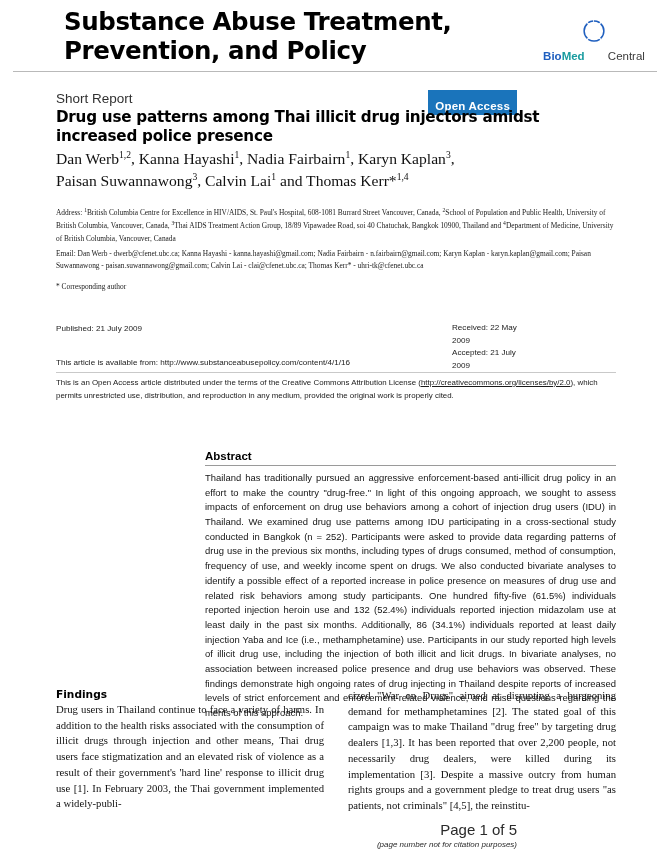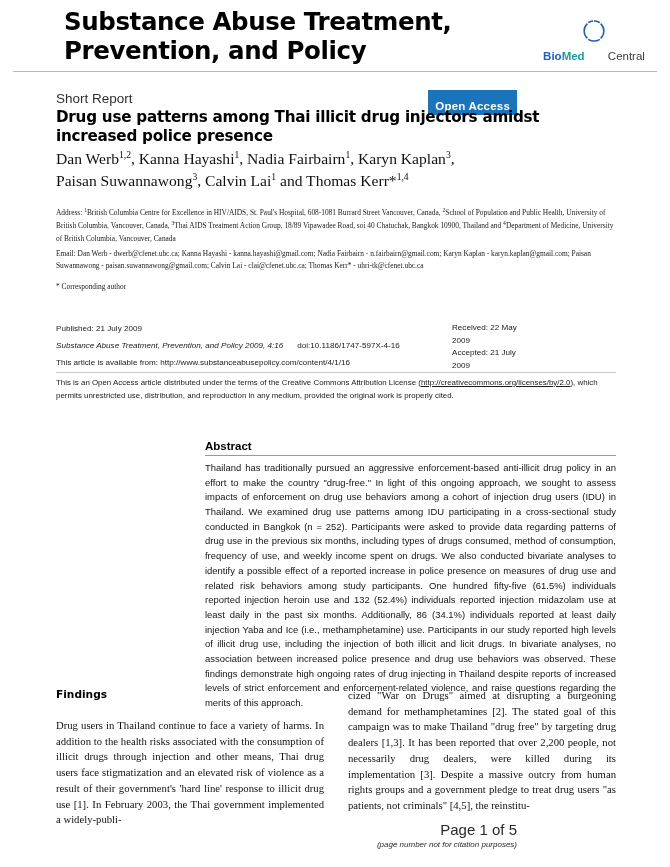--- a/index.html
+++ b/index.html
@@ -124,39 +124,39 @@
   }
   .copyright a { color:#1a1a1a; text-decoration:underline; }
 
   
   .abstract-block {
     position:absolute; left:205px; top:438px; width:411px;
   }
   .abstract-heading {
     font-family:"Liberation Sans", sans-serif;
     font-weight:bold; font-size:11.5px; color:#000;
-    margin:2px 0 3px 0;
+    margin:12px 0 3px 0;
   }
   .abstract-rule { border-top:1px solid #9a9a9a; margin-bottom:5px; }
   .abstract-text {
     font-family:"Liberation Sans", sans-serif;
     font-size:9.45px; line-height:1.555;
     text-align:justify; color:#141414;
   }
 
   
   .findings {
     position:absolute; left:56px; top:688px; width:560px;
     display:flex; gap:24px;
   }
   .col { width:268px; }
   .findings-heading {
     font-family:"DejaVu Sans", sans-serif;
     font-weight:bold; font-size:10.6px; color:#000;
-    margin:0 0 18px 0;
+    margin:0 0 2px 0;
   }
   .findings-text {
     font-family:"Liberation Serif", serif;
     font-size:10.7px; line-height:1.47;
     text-align:justify; color:#111;
     hyphens:none;
   }
   .col-right .findings-text { margin-top:0; }
 
   
@@ -202,23 +202,20 @@
 
   <div class="address">Address: <sup>1</sup>British Columbia Centre for Excellence in HIV/AIDS, St. Paul's Hospital, 608-1081 Burrard Street Vancouver, Canada, <sup>2</sup>School of Population and Public Health, University of British Columbia, Vancouver, Canada, <sup>3</sup>Thai AIDS Treatment Action Group, 18/89 Vipawadee Road, soi 40 Chatuchak, Bangkok 10900, Thailand and <sup>4</sup>Department of Medicine, University of British Columbia, Vancouver, Canada</div>
   <div class="emails">Email: Dan Werb - dwerb@cfenet.ubc.ca; Kanna Hayashi - kanna.hayashi@gmail.com; Nadia Fairbairn - n.fairbairn@gmail.com; Karyn Kaplan - karyn.kaplan@gmail.com; Paisan Suwannawong - paisan.suwannawong@gmail.com; Calvin Lai - clai@cfenet.ubc.ca; Thomas Kerr* - uhri-tk@cfenet.ubc.ca</div>
   <div class="corresponding">* Corresponding author</div>
 
   <div class="published">Published: 21 July 2009</div>
   <div class="received">
     <div>Received: 22 May 2009</div>
     <div>Accepted: 21 July 2009</div>
   </div>
-  <div class="citation">
-    <span class="ital">Substance Abuse Treatment, Prevention, and Policy</span><span class="ital"> 2009, 4:16</span><span class="doi">doi:10.1186/1747-597X-4-16</span>
-  </div>
   <div class="available">This article is available from: http://www.substanceabusepolicy.com/content/4/1/16</div>
 
   <div class="rule-mid"></div>
   <div class="copyright">
     <div><span>This is an Open Access article distributed under the terms of the Creative Commons Attribution License (</span><a href="#">http://creativecommons.org/licenses/by/2.0</a><span>), which permits unrestricted use, distribution, and reproduction in any medium, provided the original work is properly cited.</span></div>
   </div>
 
   <div class="abstract-block">
     <div class="abstract-heading">Abstract</div>
     <div class="abstract-rule"></div>

